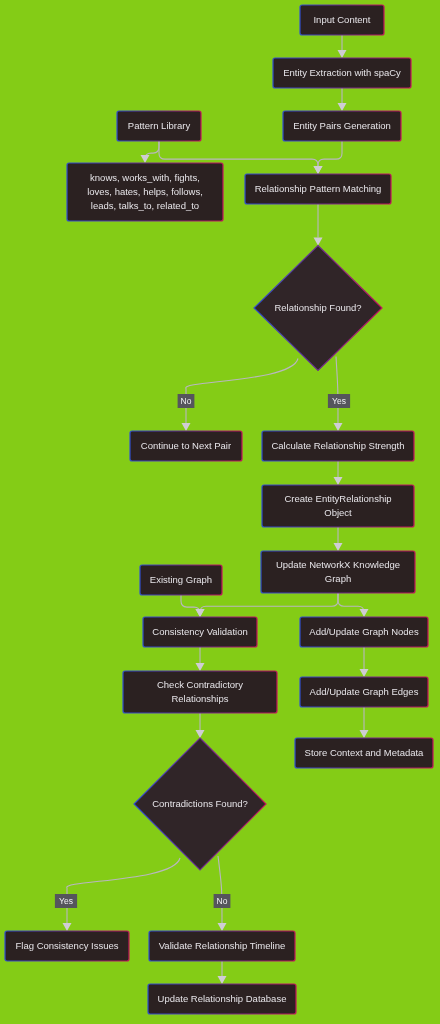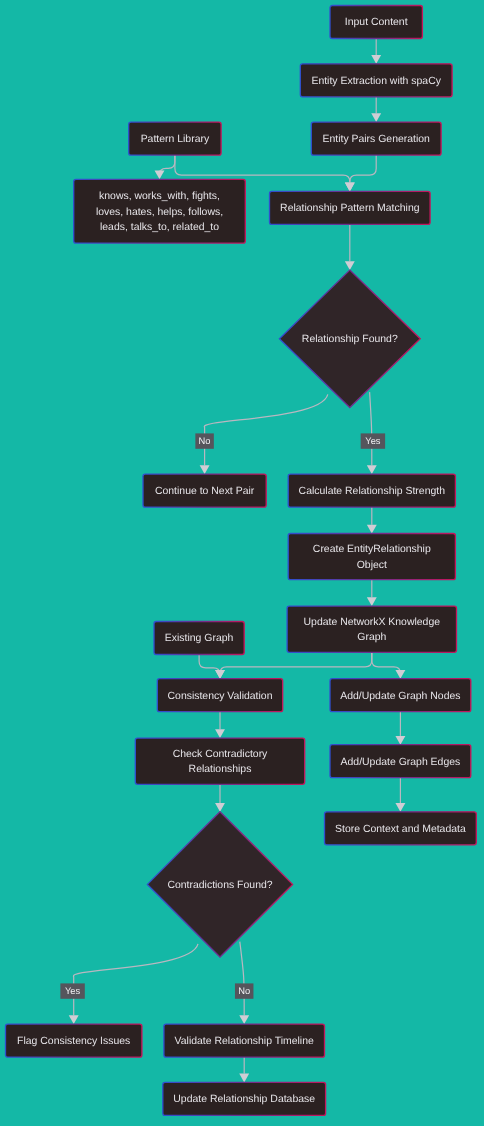--- a/index.html
+++ b/index.html
@@ -11,21 +11,21 @@
   body {
     width: 440px;
     height: 1024px;
     overflow: hidden;
     font-family: "Liberation Sans", sans-serif;
   }
   #chart-root {
     position: relative;
     width: 440px;
     height: 1024px;
-    background: #14b8a6;
+    background: #84cc16;
   }
   svg.flow {
     display: block;
     width: 440px;
     height: 1024px;
   }
   .node-rect {
     fill: #2b2121;
     stroke-width: 1.2;
   }

